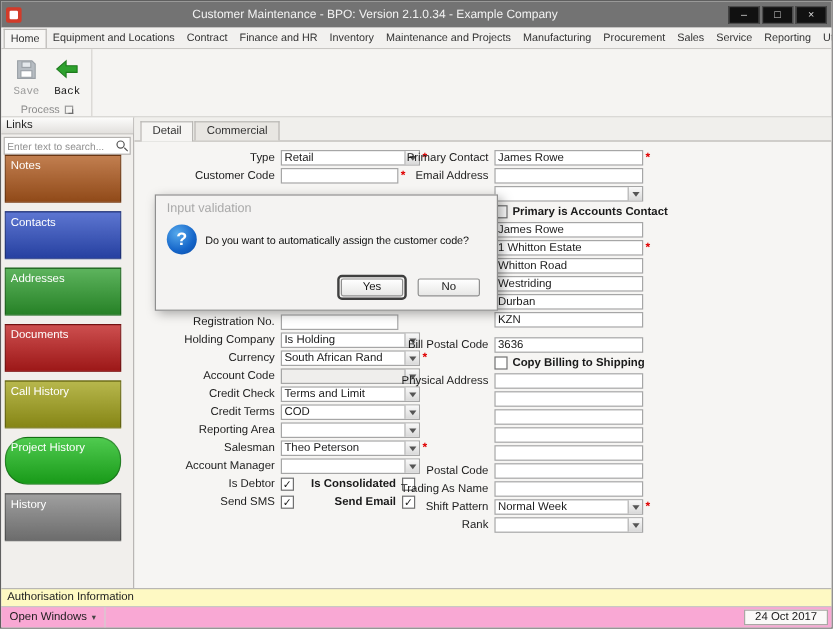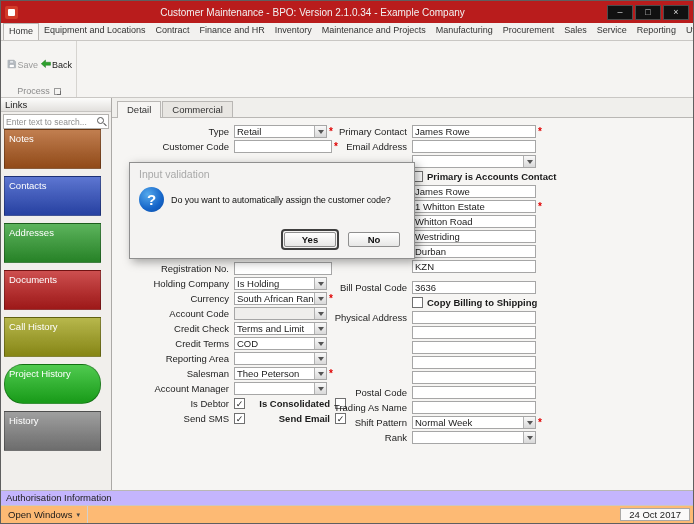--- a/index.html
+++ b/index.html
@@ -1,36 +1,36 @@
 <!DOCTYPE html>
 <html><head>
 <meta charset="utf-8">
 <style>
   * { box-sizing: border-box; margin: 0; padding: 0; }
   html,body { width:694px; height:524px; overflow:hidden; background:#dcdcdc; }
   body { font-family:"Liberation Sans", sans-serif; font-size:10px; color:#1a1a1a; }
   .window { position:relative; width:694px; height:524px; border:1px solid #5f5f5f; background:#f2f1ef; overflow:hidden; }
 
   
-  .titlebar { height:22px; background:#b91c1c; display:flex; align-items:center; padding:0 4px; }
+  .titlebar { height:22px; background:#737373; display:flex; align-items:center; padding:0 4px; }
   .app-icon { width:13px; height:13px; background:#d23b2a; border-radius:2px; position:relative; flex:0 0 auto; }
   .app-icon::after { content:""; position:absolute; left:3px; top:3px; width:7px; height:7px; background:#fff; border-radius:1px; }
   .tb-title { flex:1; text-align:center; color:#f2f2f2; font-size:10px; white-space:nowrap; overflow:hidden; }
   .tb-controls { display:flex; gap:2px; }
   .tb-btn { width:26px; height:15px; border:1px solid #4c4c4c; color:#d9d9d9; font-size:9px; display:flex; align-items:center; justify-content:center; background:#111; }
 
   
-  .ribbon-tabs { height:18px; background:#f2f1ef; display:flex; align-items:flex-start; padding:0 2px; white-space:nowrap; overflow:hidden; border-bottom:1px solid #c9c7c4; }
+  .ribbon-tabs { height:18px; background:#f2f1ef; display:flex; align-items:center; padding:0 2px; white-space:nowrap; overflow:hidden; border-bottom:1px solid #c9c7c4; }
   .rtab { font-size:9px; padding:2px 5px 3px 5px; color:#333; flex:0 0 auto; }
   .rtab.active { background:#f7f6f4; border:1px solid #b9b7b4; border-bottom:none; margin-bottom:-1px; padding-bottom:4px; }
 
   .ribbon-body { height:57px; background:#f5f4f2; border-bottom:1px solid #c9c7c4; position:relative; }
   .rgroup { position:absolute; left:2px; top:0; width:74px; height:56px; border-right:1px solid #d6d4d0; }
   .rgroup-buttons { display:flex; padding:1px 3px; gap:2px; }
-  .big-btn { width:32px; height:43px; display:flex; flex-direction:row; align-items:center; justify-content:center; font-size:9px; border-radius:2px; }
+  .big-btn { width:32px; height:43px; display:flex; flex-direction:column; align-items:center; justify-content:center; font-size:9px; border-radius:2px;font-family:Liberation Mono, monospace; }
   .big-btn svg { width:22px; height:22px; margin-top:1px; }
   .big-btn .bb-label { margin-top:2px; }
   .big-btn.disabled .bb-label { color:#9a9a9a; }
   .rgroup-caption { position:absolute; left:0; right:1px; bottom:0; height:12px; display:flex; align-items:center; justify-content:center; gap:4px; color:#8b8b8b; font-size:9px; }
   .launcher { width:7px; height:7px; border:1px solid #9a9a9a; position:relative; }
   .launcher::after { content:""; position:absolute; right:-1px; bottom:-1px; width:3px; height:3px; border-right:1px solid #6e6e6e; border-bottom:1px solid #6e6e6e; }
 
   
   .main { position:absolute; top:97px; left:0; right:0; bottom:33px; display:flex; }
 
@@ -54,50 +54,50 @@
   .form-area { position:absolute; top:20px; left:0; right:0; bottom:0; }
 
   .col { position:absolute; top:6px; }
   .col-left { left:2px; width:350px; }
   .col-right { left:214px; width:300px; }
   .row { height:15px; display:flex; align-items:center; }
   .lbl { width:118px; text-align:right; padding-right:3px; font-size:9.5px; font-weight:normal; color:#1c1c1c; white-space:nowrap; flex:0 0 auto; }
   .col-right .lbl { width:84px; }
   .lbl2 { width:88px; text-align:right; padding-right:3px; font-size:9.5px; font-weight:bold; white-space:nowrap; }
   .fld { width:98px; height:13px; border:1px solid #a6a6a6; background:#fff; font-size:9.5px; line-height:11px; padding:0 2px; overflow:hidden; white-space:nowrap; margin-left:2px; }
-  .dd { display:flex; width:93px; height:13px; border:1px solid #a6a6a6; background:#fff; margin-left:2px; }
+  .dd { display:flex; width:116px; height:13px; border:1px solid #a6a6a6; background:#fff; margin-left:2px; }
   .dd-val { flex:1; font-size:9.5px; line-height:11px; padding:0 2px; overflow:hidden; white-space:nowrap; }
   .dd-btn { width:12px; background:linear-gradient(#f9f9f9,#d9d9d9); border-left:1px solid #b0b0b0; display:flex; align-items:flex-start; justify-content:center; }
   .dd-btn::after { content:""; width:0; height:0; border:3px solid transparent; border-top:4px solid #555; margin-top:4px; }
   .dd.disabled { background:#efeeec; }
   .dd.disabled .dd-val { color:#9a9a9a; }
   .col-right .fld, .col-right .dd { width:124px; }
   .req { color:#e00000; font-weight:bold; font-size:10px; margin-left:2px; }
   .cbx { width:11px; height:11px; border:1px solid #707070; background:#fff; margin-left:2px; font-size:9px; line-height:10px; text-align:center; color:#1a1a1a; flex:0 0 auto; }
   .cbx.checked::after { content:"\2713"; }
   .cbx-lbl { font-size:9.5px; font-weight:bold; margin-left:4px; white-space:nowrap; }
   .spacer { height:107px; }
   .gap-top { margin-top:6px; }
 
   
-  .authbar { position:absolute; left:0; right:0; bottom:18px; height:15px; background:#c4b5fd; border-top:1px solid #b9b7b4; font-size:9.5px; padding:1px 5px; color:#222; }
-  .statusbar { position:absolute; left:0; right:0; bottom:0; height:18px; background:#fdba74; border-top:1px solid #c9c7c4; display:flex; align-items:center; }
+  .authbar { position:absolute; left:0; right:0; bottom:18px; height:15px; background:#fef9c3; border-top:1px solid #b9b7b4; font-size:9.5px; padding:1px 5px; color:#222; }
+  .statusbar { position:absolute; left:0; right:0; bottom:0; height:18px; background:#f9a8d4; border-top:1px solid #c9c7c4; display:flex; align-items:center; }
   .openwin-btn { display:flex; align-items:center; gap:4px; padding:0 7px; height:100%; border-right:1px solid #d2d0cd; font-size:9.5px; }
   .caret { font-size:7px; color:#444; }
   .date-box { margin-left:auto; margin-right:3px; border:1px solid #aaa8a5; background:#faf9f8; height:13px; padding:0 8px; font-size:9.5px; display:flex; align-items:center; }
 
   
   .dialog { position:absolute; left:128px; top:161px; width:286px; height:97px; background:#f4f3f2; border:1px solid #8f8f8f; box-shadow:3px 3px 9px rgba(0,0,0,.35); z-index:50; }
   .dlg-title { color:#a9a9a9; font-size:10.5px; padding:5px 9px 2px 9px; }
   .dlg-body { display:flex; align-items:center; padding:5px 4px 0 9px; }
   .q-icon { width:25px; height:25px; border-radius:50%; background:radial-gradient(circle at 35% 30%, #55a9ec, #1565c9 60%, #0a4aa4); color:#fff; font-weight:bold; font-size:15px; display:flex; align-items:center; justify-content:center; flex:0 0 auto; }
   .dlg-msg { font-size:9px; letter-spacing:-0.1px; margin-left:7px; white-space:nowrap; overflow:hidden; color:#111; }
   .dlg-buttons { position:absolute; right:14px; bottom:8px; display:flex; align-items:center; gap:9px; }
   .focus-frame { border:2px solid #3f3f3f; border-radius:4px; padding:1px; }
-  .dlg-btn { width:52px; height:15px; font-size:9.5px; display:flex; align-items:center; justify-content:center; background:linear-gradient(#ffffff,#e7e7e6); border:1px solid #8f8f8f; border-radius:2px; color:#111; cursor:pointer;font-weight:bold; }
+  .dlg-btn { width:52px; height:15px; font-size:9.5px; display:flex; align-items:center; justify-content:center; background:linear-gradient(#ffffff,#e7e7e6); border:1px solid #8f8f8f; border-radius:2px; color:#111; cursor:pointer; }
 </style>
 </head>
 <body>
 
 <div class="window">
 
   <div class="titlebar">
     <span class="app-icon"></span>
     <span class="tb-title">Customer Maintenance - BPO: Version 2.1.0.34 - Example Company</span>
     <span class="tb-controls">

